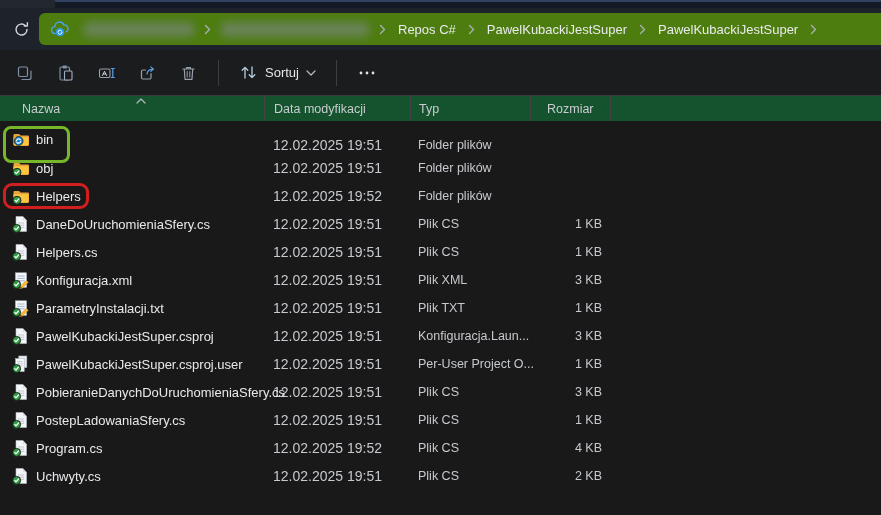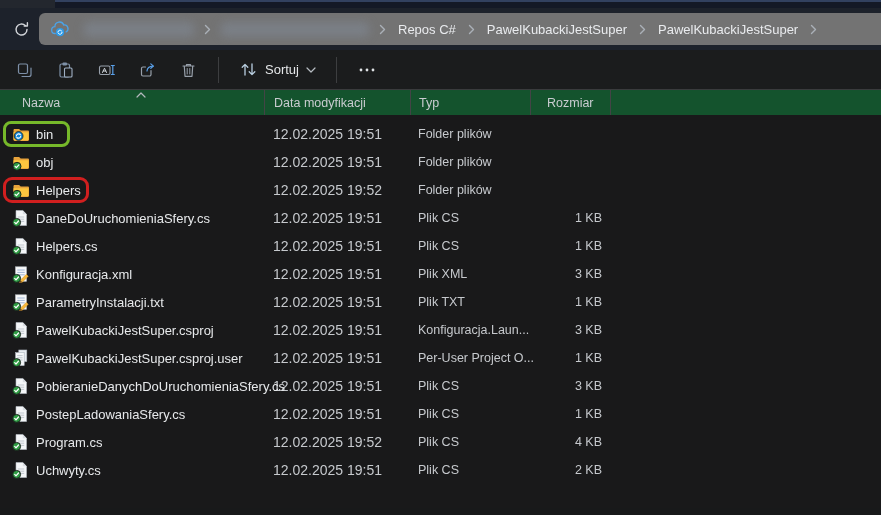--- a/index.html
+++ b/index.html
@@ -12,31 +12,31 @@
   }
   
   .top-edge { position: relative; height: 8px; background: #141926; }
   .tab-remnant { position: absolute; left: 0; top: 0; width: 55px; height: 8px; background: #23272e; }
   .accent-line { position: absolute; left: 55px; right: 0; top: 0; height: 2px; background: #32415f; }
 
   
   .navbar { height: 42px; background: #1d222b; display: flex; align-items: center; padding-left: 6px; }
   .refresh-btn { width: 30px; height: 30px; display: flex; align-items: center; justify-content: center;
     border-radius: 4px; flex: 0 0 auto; cursor: pointer; }
-  .address-bar { flex: 1; height: 32px; margin-left: 3px; background: #737373; border-radius: 6px 0 0 6px;
+  .address-bar { flex: 1; height: 32px; margin-left: 3px; background: #4d7c0f; border-radius: 6px 0 0 6px;
     display: flex; align-items: center; padding: 0 6px 0 10px; gap: 2px; overflow: hidden; }
   .crumb { font-size: 13px; color: #e9ebee; padding: 3px 7px; border-radius: 4px; white-space: nowrap; cursor: pointer; }
   .crumb-chev { display: flex; align-items: center; padding: 0 4px; }
   .blur-pill { height: 15px; border-radius: 7px; background: #828b98; opacity: .55; filter: blur(5px); flex: 0 0 auto; }
   .blur-0 { width: 112px; margin: 0 4px; }
   .blur-1 { width: 150px; margin: 0 4px; }
   .cloud-wrap { display: flex; align-items: center; margin-right: 6px; flex: 0 0 auto; }
 
   
-  .toolbar { height: 40px; background: #1b1c1d; border-bottom: 1px solid #3a3b3d;
+  .toolbar { height: 46px; background: #1b1c1d; border-bottom: 1px solid #3a3b3d;
     display: flex; align-items: center; padding-left: 4px; }
   .tb-btn { height: 36px; padding: 0 11px; display: flex; align-items: center; gap: 7px;
     border-radius: 4px; cursor: pointer; flex: 0 0 auto; }
   .tb-label { font-size: 13px; color: #e4e6e8; }
   .tb-sep { width: 1px; height: 26px; background: #3d3e40; margin: 0 9px; flex: 0 0 auto; }
 
   
   .list-header { position: relative; height: 25px; display: grid;
     grid-template-columns: 264px 146px 120px 80px 1fr; align-items: center;
     font-size: 12.5px; color: #c9ccd0; background: #14532d; }
@@ -45,21 +45,21 @@
   .h-date { padding-left: 9px; } .h-type { padding-left: 8px; } .h-size { padding-left: 16px; }
   .sort-indicator { position: absolute; left: 136px; top: 2px; }
 
   
   .file-list { background: #19191a; padding-top: 5px; min-height: 393px; }
   .row { height: 28px; display: grid; grid-template-columns: 264px 146px 120px 80px 1fr;
     align-items: center; cursor: default; }
   .c-namecell { padding-left: 12px; display: flex; align-items: center; overflow: visible; }
   .name-inner { display: inline-flex; align-items: center; gap: 6px; position: relative; z-index: 1; }
   .name-inner .label { font-size: 13px; color: #e7e9eb; white-space: nowrap; }
-  .hl-green { border: 3px solid #76b82a; border-radius: 8px; padding: 1px 14px 1px 6px; margin-left: -9px; }
+  .hl-green { border: 3px solid #76b82a; border-radius: 8px; padding: 1px 14px 12px 6px; margin-left: -9px; }
   .hl-red   { border: 3px solid #d11f1f; border-radius: 9px; padding: 1px 5px 1px 6px; margin-left: -9px; }
   .c-date { padding-left: 9px; font-size: 14px; color: #c6c9cd; white-space: nowrap; }
   .c-type { padding-left: 8px; font-size: 12.5px; color: #c6c9cd; white-space: nowrap; }
   .c-size { padding-right: 8px; font-size: 12.5px; color: #c6c9cd; text-align: right; white-space: nowrap; }
   .icon-slot { width: 18px; height: 18px; flex: 0 0 auto; display: flex; }
   svg { display: block; }
 </style>
 </head>
 <body>
 

